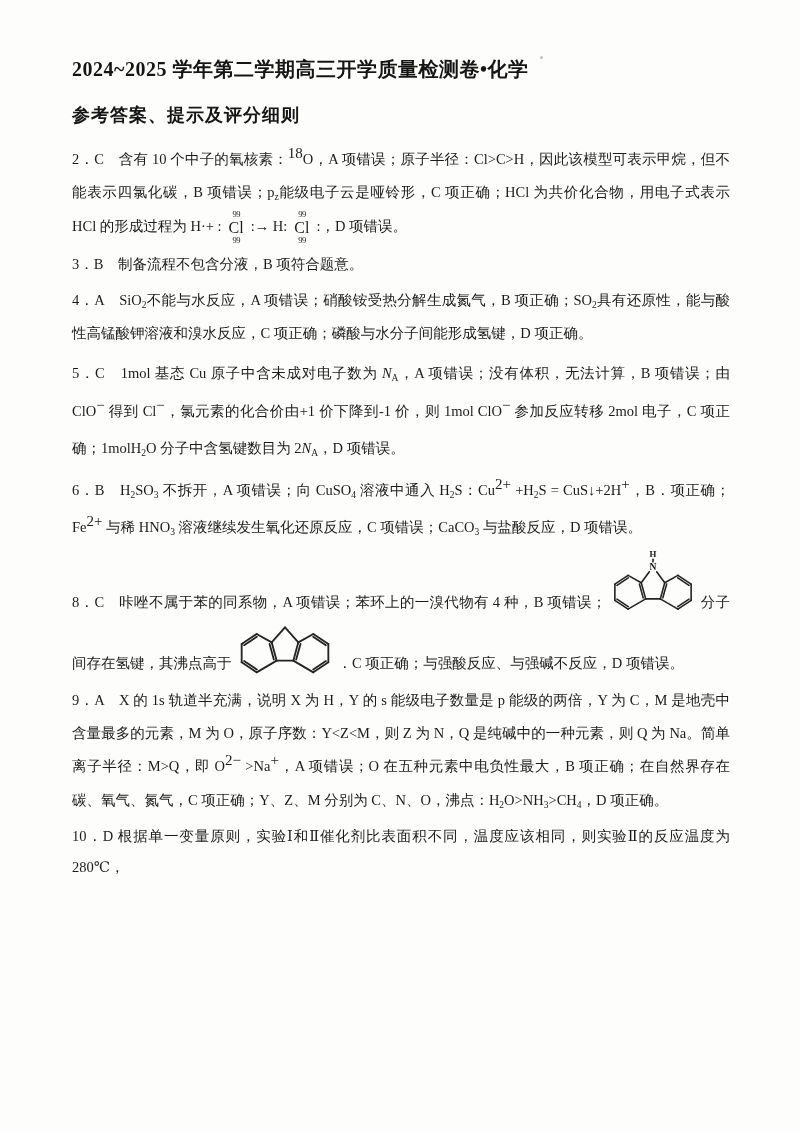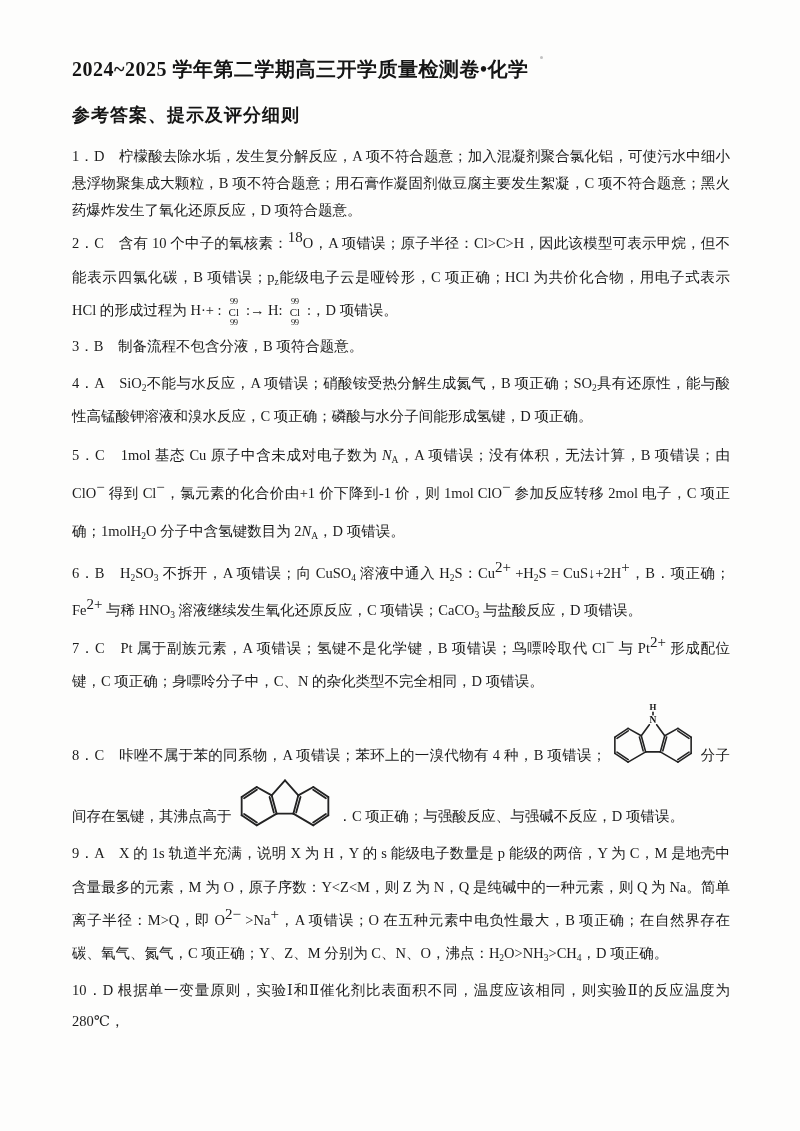--- a/index.html
+++ b/index.html
@@ -30,56 +30,54 @@
   .a9{line-height:2.3;}
   .a10{line-height:2.15;}
   .answer sub{font-size:9.5px;vertical-align:-3px;line-height:0;}
   .answer sup{font-size:15px;vertical-align:6px;line-height:0;}
   i.var{font-family:"Liberation Serif","DejaVu Serif",serif;}
   .lewis{
     display:inline-flex;flex-direction:column;align-items:center;
     vertical-align:middle;line-height:1;margin:0 7px;
   }
   .lewis .dots{font-size:8.5px;line-height:1;letter-spacing:-.5px;}
-  .lewis .atom{font-size:11px;line-height:1.1;}
+  .lewis .atom{font-size:16px;line-height:1.1;}
   svg.struct{display:inline-block;}
   svg.carbazole{width:88px;height:66px;vertical-align:-8px;margin:0 3px;}
   svg.fluorene{width:100px;height:60px;vertical-align:-11px;margin:0 3px;}
   svg.struct line{stroke:#232323;stroke-width:2.2;stroke-linecap:round;}
   svg.struct text{
     fill:#111;font-family:"Liberation Serif","DejaVu Serif",serif;
     font-weight:bold;text-anchor:middle;
   }
   .speck{
     position:absolute;left:540px;top:56px;width:3px;height:3px;
     background:#9a9a9a;border-radius:50%;opacity:.6;
   }
 </style>
 </head>
 <body>
 
 <div class="page">
   <div class="title">2024~2025 学年第二学期高三开学质量检测卷•化学</div>
   <div class="subtitle">参考答案、提示及评分细则</div>
   <div class="answers">
-      <div class="answer a1"><span>1．D　柠檬酸去除水垢，发生复分解反应，A 项不符合题意；加入混凝剂聚合氯化铝，可使污水中细小悬浮物聚集成大颗粒，B 项不符合题意；用石膏作凝固剂做豆腐主要发生絮凝，C 项不符合题意；黑火药爆炸发生了氧化还原反应，D 项符合题意。</span></div>
       <div class="answer a2"><span>2．C　含有 10 个中子的氧核素：</span><sup>18</sup><span>O，A 项错误；原子半径：Cl&gt;C&gt;H，因此该模型可表示甲烷，但不能表示四氯化碳，B 项错误；p</span><sub>z</sub><span>能级电子云是哑铃形，C 项正确；HCl 为共价化合物，用电子式表示 HCl 的形成过程为 H·+ :</span><span class="lewis">
           <span class="dots">99</span>
           <span class="atom">Cl</span>
           <span class="dots">99</span>
         </span><span>:→ H:</span><span class="lewis">
           <span class="dots">99</span>
           <span class="atom">Cl</span>
           <span class="dots">99</span>
         </span><span>:，D 项错误。</span></div>
       <div class="answer a3"><span>3．B　制备流程不包含分液，B 项符合题意。</span></div>
       <div class="answer a4"><span>4．A　SiO</span><sub>2</sub><span>不能与水反应，A 项错误；硝酸铵受热分解生成氮气，B 项正确；SO</span><sub>2</sub><span>具有还原性，能与酸性高锰酸钾溶液和溴水反应，C 项正确；磷酸与水分子间能形成氢键，D 项正确。</span></div>
       <div class="answer a5"><span>5．C　1mol 基态 Cu 原子中含未成对电子数为 </span><i class="var">N</i><sub>A</sub><span>，A 项错误；没有体积，无法计算，B 项错误；由 ClO</span><sup>−</sup><span> 得到 Cl</span><sup>−</sup><span>，氯元素的化合价由+1 价下降到-1 价，则 1mol ClO</span><sup>−</sup><span> 参加反应转移 2mol 电子，C 项正确；1molH</span><sub>2</sub><span>O 分子中含氢键数目为 2</span><i class="var">N</i><sub>A</sub><span>，D 项错误。</span></div>
       <div class="answer a6"><span>6．B　H</span><sub>2</sub><span>SO</span><sub>3</sub><span> 不拆开，A 项错误；向 CuSO</span><sub>4</sub><span> 溶液中通入 H</span><sub>2</sub><span>S：Cu</span><sup>2+</sup><span> +H</span><sub>2</sub><span>S = CuS↓+2H</span><sup>+</sup><span>，B．项正确；Fe</span><sup>2+</sup><span> 与稀 HNO</span><sub>3</sub><span> 溶液继续发生氧化还原反应，C 项错误；CaCO</span><sub>3</sub><span> 与盐酸反应，D 项错误。</span></div>
-      <div class="answer a7"><span>7．C　Pt 属于副族元素，A 项错误；氢键不是化学键，B 项错误；鸟嘌呤取代 Cl</span><sup>−</sup><span> 与 Pt</span><sup>2+</sup><span> 形成配位键，C 项正确；身嘌呤分子中，C、N 的杂化类型不完全相同，D 项错误。</span></div>
       <div class="answer a8"><span>8．C　咔唑不属于苯的同系物，A 项错误；苯环上的一溴代物有 4 种，B 项错误；</span><svg class="struct carbazole" viewBox="0 0 120 90">
     <g fill="none">
       <line x1="60" y1="14" x2="60" y2="17.5"></line>
       <line x1="55" y1="31" x2="44" y2="46"></line>
       <line x1="65" y1="31" x2="76" y2="46"></line>
       <line x1="44" y1="46" x2="50" y2="68"></line>
       <line x1="76" y1="46" x2="70" y2="68"></line>
       <line x1="50" y1="68" x2="70" y2="68"></line>
       <line x1="44" y1="46" x2="26" y2="36"></line>
       <line x1="26" y1="36" x2="8" y2="48"></line>

